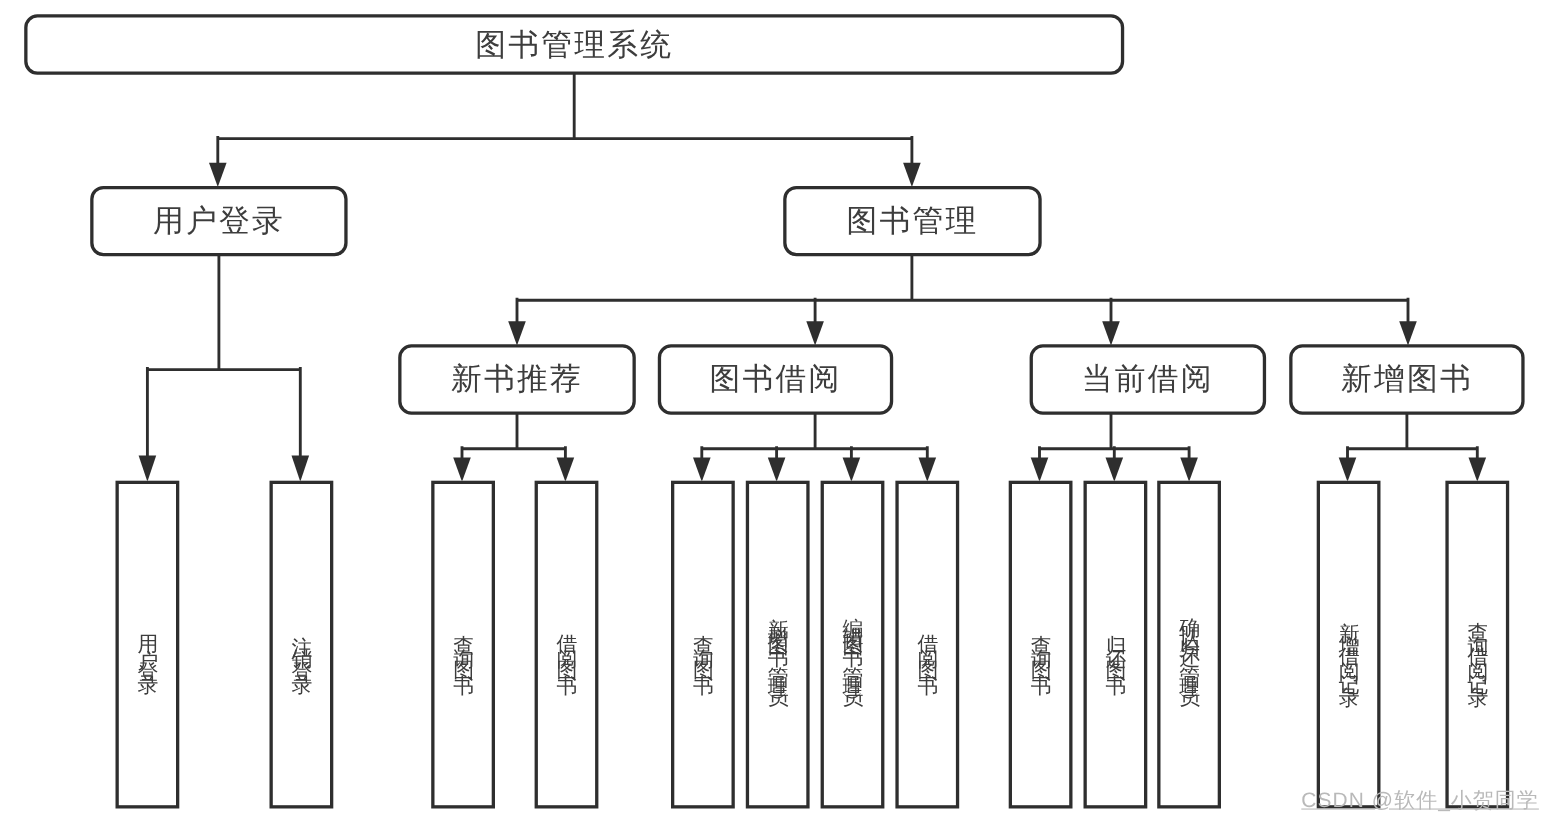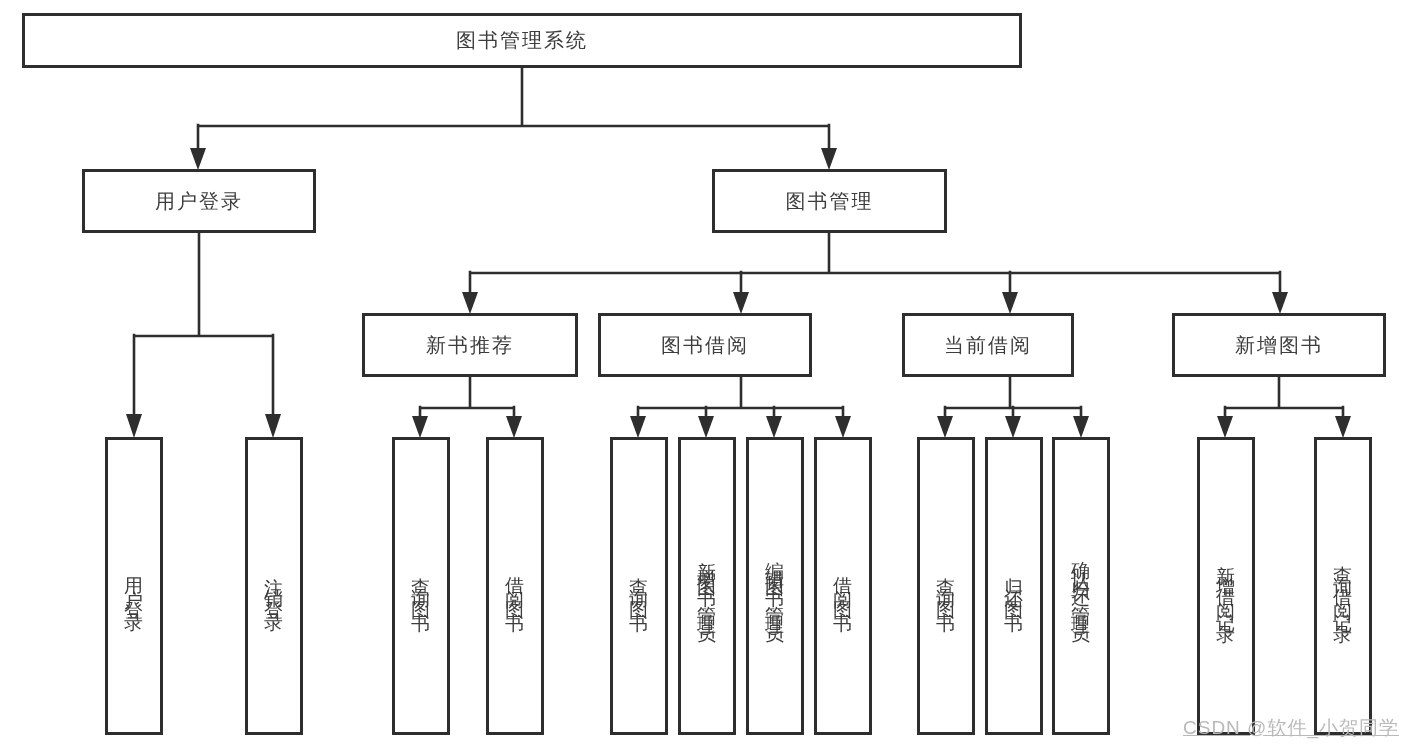--- a/index.html
+++ b/index.html
@@ -22,23 +22,24 @@
   .node{
     position:absolute;
     box-sizing:border-box;
     background:var(--background);
     border:3px solid var(--line);
     color:var(--text);
     display:flex;align-items:center;justify-content:center;
     z-index:2;
   }
   .hbox{
-    font-size:20px;
+    font-size:28px;
     letter-spacing:2px;
     white-space:nowrap;
+    border-radius:12px;
   }
   .leaf{
     width:58px;height:298px;top:437px;
     writing-mode:vertical-rl;
     text-orientation:mixed;
     font-size:19px;
     letter-spacing:12px;
     line-height:1;
   }
   .leaf.tight{letter-spacing:9px;}
@@ -94,21 +95,21 @@
     <polygon points="1335,416 1351,416 1343,438"></polygon>
   </svg>
 
   <div class="node hbox" style="left:22px;top:13px;width:1000px;height:55px">图书管理系统</div>
 
   <div class="node hbox" style="left:82px;top:169px;width:234px;height:64px">用户登录</div>
   <div class="node hbox" style="left:712px;top:169px;width:235px;height:64px">图书管理</div>
 
   <div class="node hbox" style="left:362px;top:313px;width:216px;height:64px">新书推荐</div>
   <div class="node hbox" style="left:598px;top:313px;width:214px;height:64px">图书借阅</div>
-  <div class="node hbox" style="left:902px;top:313px;width:172px;height:64px">当前借阅</div>
+  <div class="node hbox" style="left:936px;top:313px;width:215px;height:64px">当前借阅</div>
   <div class="node hbox" style="left:1172px;top:313px;width:214px;height:64px">新增图书</div>
 
   <div class="node leaf" style="left:105px">用户登录</div>
   <div class="node leaf" style="left:245px">注销登录</div>
 
   <div class="node leaf" style="left:392px">查询图书</div>
   <div class="node leaf" style="left:486px">借阅图书</div>
 
   <div class="node leaf" style="left:610px">查询图书</div>
   <div class="node leaf tight" style="left:678px">新增图书（管理员）</div>

